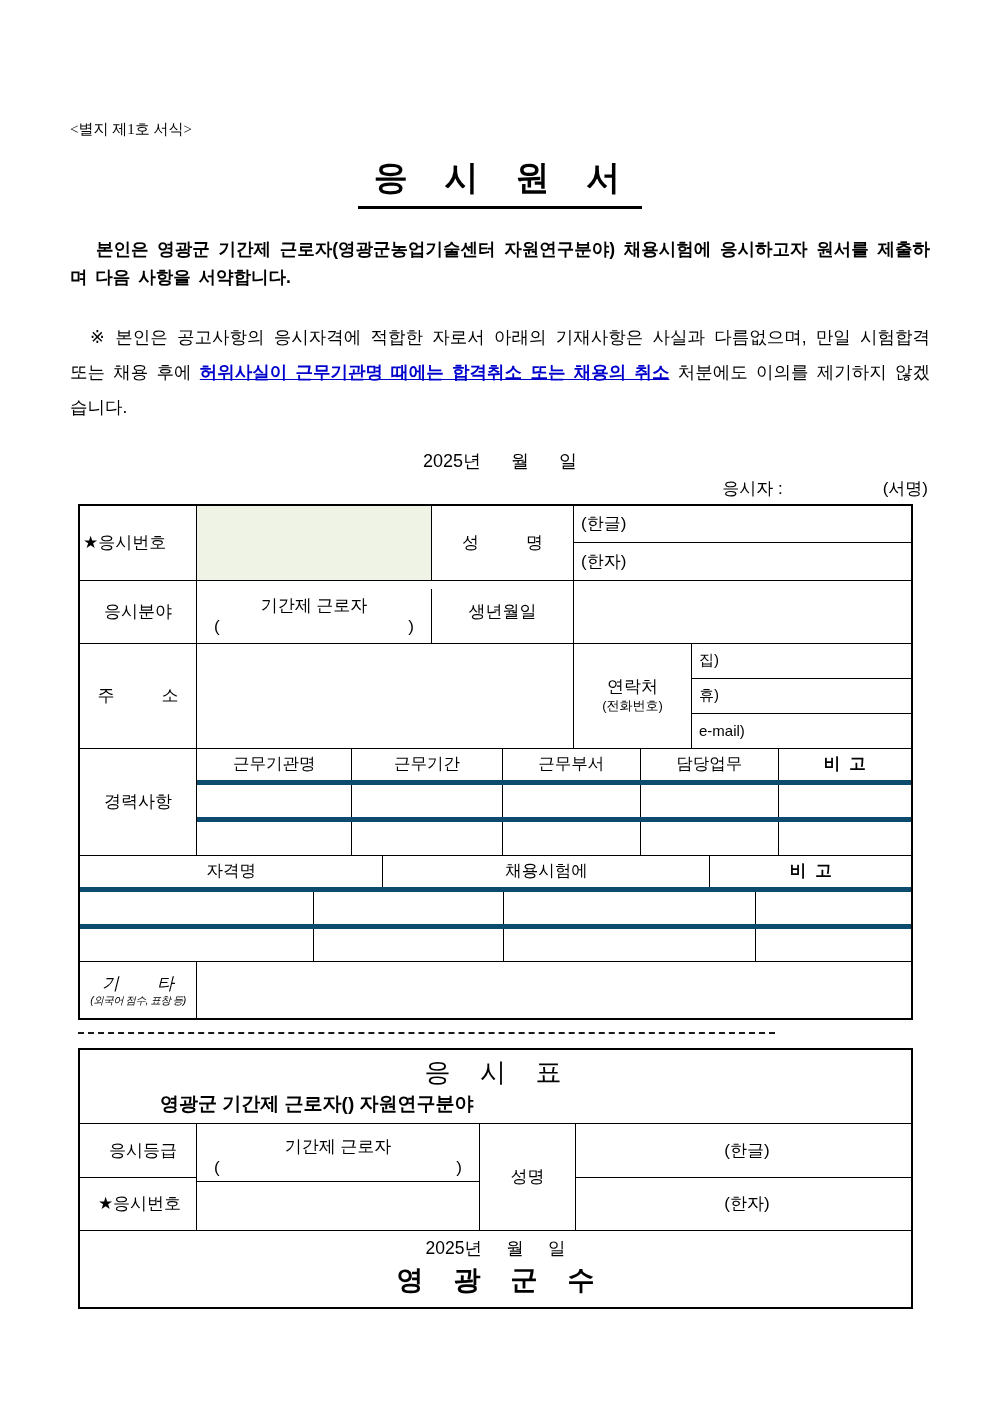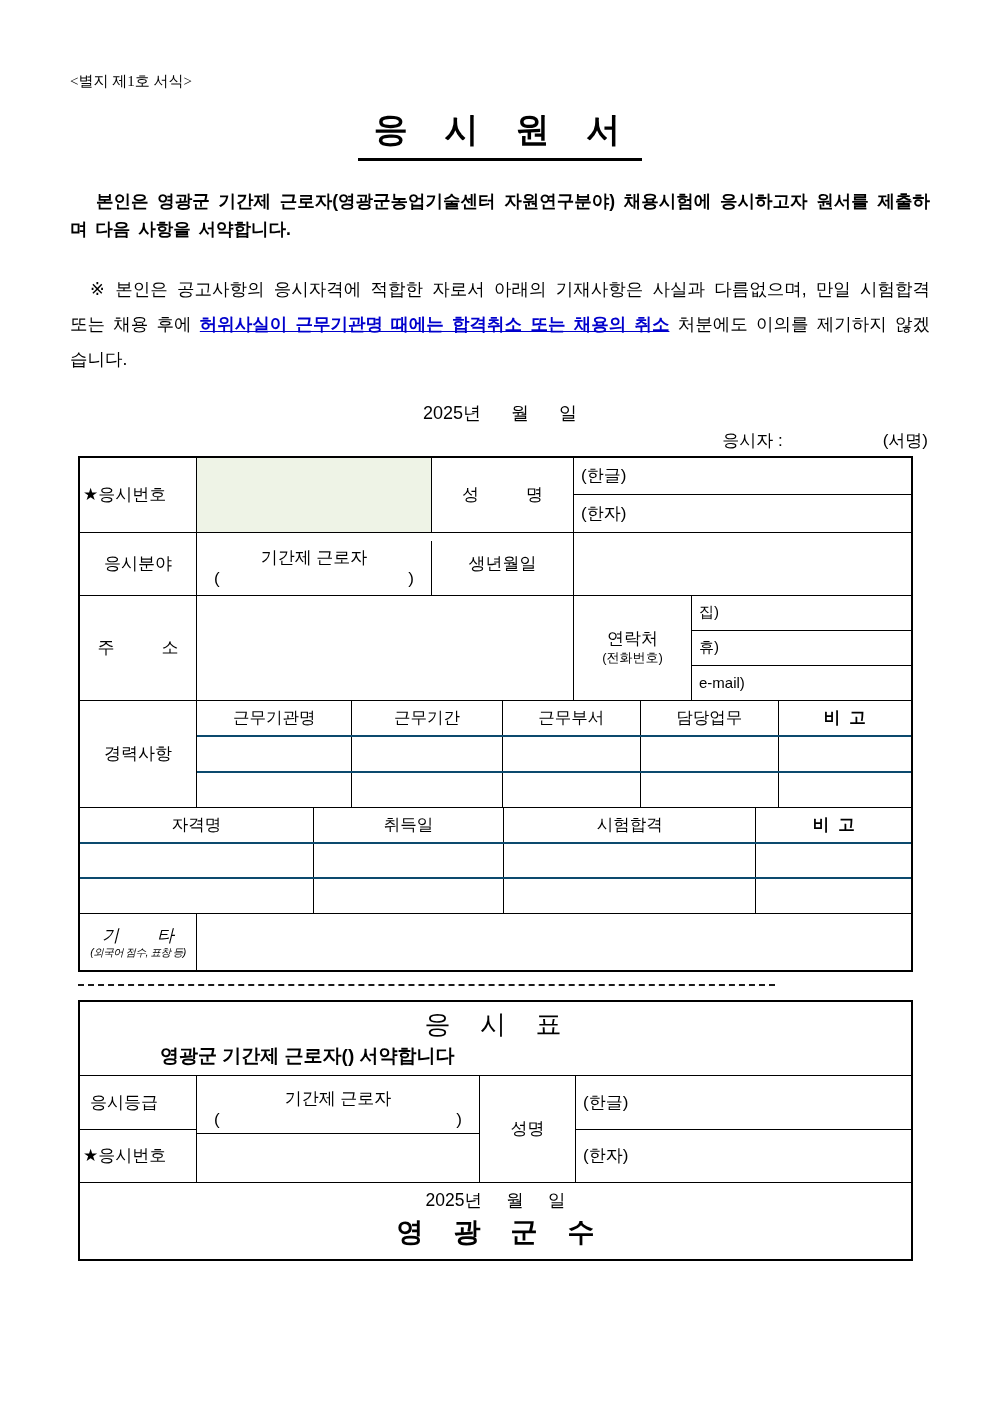--- a/index.html
+++ b/index.html
@@ -10,21 +10,21 @@
   html,body { background:#888; }
   .page {
     position:relative;
     width:992px; height:1403px;
     margin:0 auto;
     background:#ffffff;
     color:#000;
     font-family:"Liberation Sans","DejaVu Sans",sans-serif;
     overflow:hidden;
   }
-  .content { padding:72px 62px 0 70px; }
+  .content { padding:120px 62px 0 70px; }
   .pre { white-space:pre; }
 
   .form-tag {
     font-family:"Liberation Serif","DejaVu Serif",serif;
     font-size:15px;
   }
   .title-wrap { text-align:center; margin-top:16px; }
   .doc-title {
     display:inline-block;
     font-size:34px; font-weight:bold;
@@ -84,21 +84,21 @@
   .paren-row {
     display:flex; justify-content:space-between;
     width:100%; padding:0 17px; line-height:1.15;
   }
   .contact-cell { flex-direction:column; line-height:1.3; }
   .contact-sub { font-size:13px; }
   .etc-cell { flex-direction:column; line-height:1.25; }
   .etc-sub { font-size:10.5px; letter-spacing:-0.5px; }
   .phone-lbl { font-size:15px; }
   .vgrid { display:flex; flex-direction:column; align-items:stretch; flex:1; }
-  .g-row { display:flex; border-bottom:2px solid #0c4a6e; flex:1; }
+  .g-row { display:flex; border-bottom:5px solid #0c4a6e; flex:1; }
   .g-row.head { flex:0 0 36px; }
   .g-row.last { border-bottom:none; }
   .g-c {
     border-right:1px solid #000;
     display:flex; align-items:center; justify-content:center;
     font-size:16.5px;
   }
   .g-c.last { border-right:none;font-weight:bold; }
   .green { background:var(--cell-green); }
 
@@ -113,21 +113,21 @@
     text-align:center; font-size:26px; font-weight:normal;
     letter-spacing:5px; white-space:pre;
   }
   .ticket-sub {
     display:flex; justify-content:flex-start;
     font-weight:bold; font-size:19px;
     padding:1px 32px 6px 80px;
   }
   .ticket-mid { display:flex; border-bottom:1px solid #000; height:107px; }
   .tm-col { display:flex; flex-direction:column; }
-  .tm-col > div { border-bottom:1px solid #000; display:flex; align-items:center; }
+  .tm-col > div { border-bottom:1px solid #000; display:flex; align-items:center;justify-content:center; }
   .tm-col > div:last-child { border-bottom:none; }
   .br { border-right:1px solid #000; }
   .ticket-date { text-align:center; font-size:17.5px; padding:5px 0 2px; white-space:pre; }
   .ticket-issuer { text-align:center; font-size:27px; font-weight:bold; white-space:pre; padding:0 0 9px; }
 </style>
 </head>
 <body>
 
 <div class="page">
   <div class="content">
@@ -243,25 +243,22 @@
           </div>
         </div>
       </div>
 
       <div class="t-row" style="height:106px">
         <div class="c last vgrid">
           <div class="g-row head">
             <div class="g-c" style="flex:202">
                 <span>자격명</span>
               </div>
-            <div class="g-c" style="flex:164">
-                <span>취득일</span>
-              </div>
             <div class="g-c" style="flex:218">
-                <span>시험합격</span>
+                <span>채용시험에</span>
               </div>
             <div class="g-c last" style="flex:134">
                 <span class="pre">비  고</span>
               </div>
           </div>
           <div class="g-row">
             <div class="g-c" style="flex:202"></div>
             <div class="g-c" style="flex:164"></div>
             <div class="g-c" style="flex:218"></div>
             <div class="g-c last" style="flex:134"></div>
@@ -285,21 +282,21 @@
     </div>
 
     <div class="dashes"></div>
 
     <div class="tbl ticket-tbl">
 
       <div class="ticket-head">
         <div class="ticket-title">응  시  표</div>
         <div class="ticket-sub">
           <span>영광군 기간제 근로자(</span>
-          <span>) 서약합니다</span>
+          <span>) 자원연구분야</span>
         </div>
       </div>
 
       <div class="ticket-mid">
         <div class="tm-col br" style="flex:0 0 117px">
           <div style="flex:54;padding-left:10px">
               <span>응시등급</span>
             </div>
           <div style="flex:53;padding-left:3px">
               <span>★응시번호</span>

